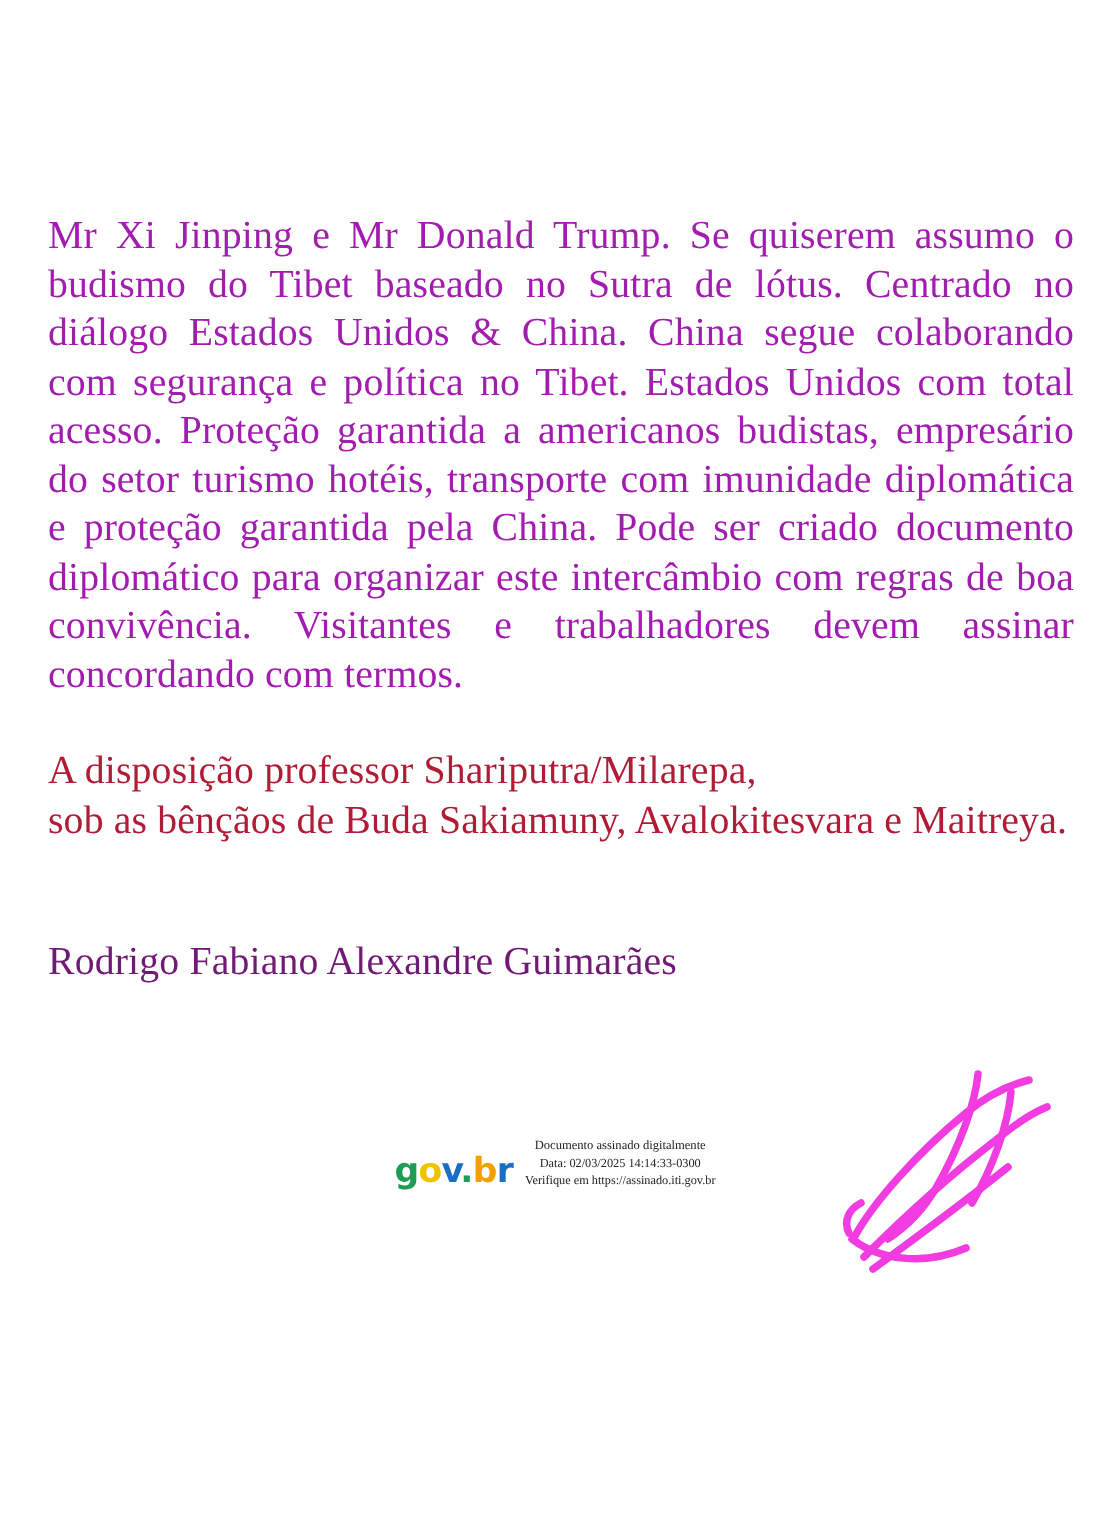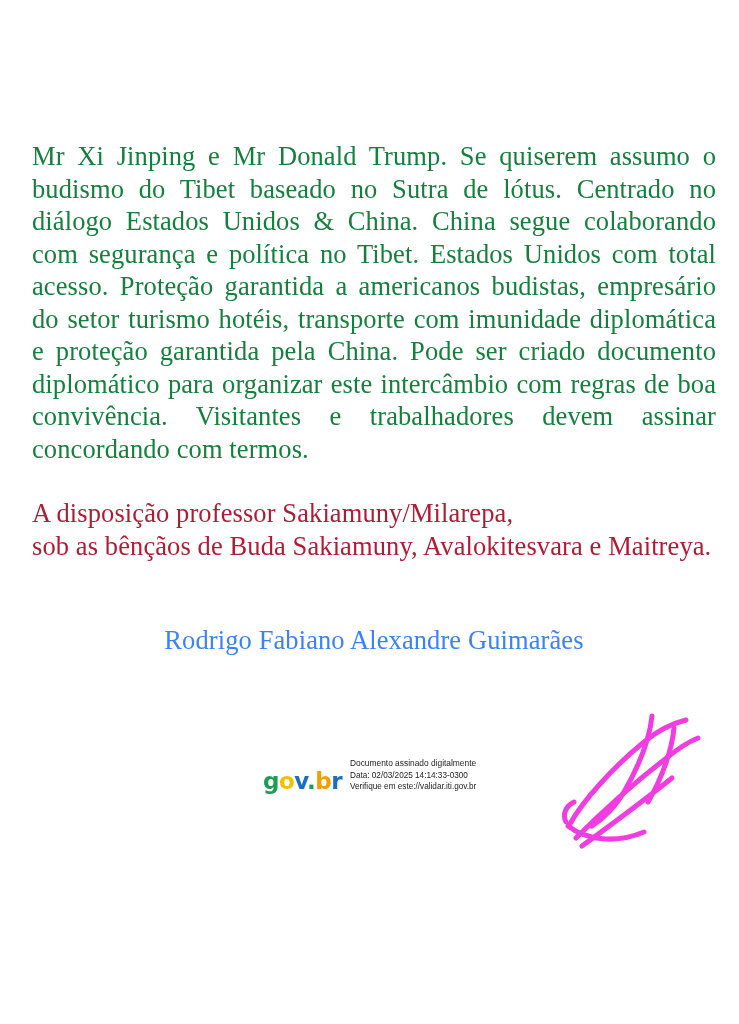--- a/index.html
+++ b/index.html
@@ -22,21 +22,21 @@
   }
 
   .doc-body {
     position: absolute;
     left: 32px;
     top: 140px;
     width: 684px;
   }
 
   .para {
-    color: #15803d;
+    color: #a21caf;
     font-family: "Liberation Serif", serif;
     font-size: 26.5px;
     line-height: 32.5px;
     text-align: justify;
     margin: 0 0 0 0;
     letter-spacing: 0.1px;
   }
 
   .para-main {
     text-align: justify;
@@ -46,24 +46,24 @@
   .spacer-2 { height: 62px; }
 
   .para-sign {
     text-align: justify;
     color: #b01c35;
     font-size: 26.5px;
     line-height: 32.5px;
   }
 
   .para-name {
-    color: #3b82f6;
+    color: #701a75;
     font-size: 26.5px;
     line-height: 32.5px;
-    text-align: center;
+    text-align: left;
   }
 
   
   .signature-block {
     position: absolute;
     left: 263px;
     top: 758px;
     width: 240px;
     display: flex;
     align-items: center;
@@ -81,23 +81,24 @@
     text-align: center;
   }
   .gov-logo .g { color: #1f9d55; }
   .gov-logo .o { color: #f2c200; }
   .gov-logo .v { color: #1a6fc4; }
   .gov-logo .dot { color: #1f9d55; }
   .gov-logo .b { color: #f2a000; }
   .gov-logo .r { color: #1a6fc4; }
 
   .sig-text {
-    font-family: Liberation Sans, sans-serif;
+    font-family: Liberation Serif, serif;
     color: #111111;
     line-height: 11.5px;
+    text-align: center;
   }
   .sig-line1 {
     font-size: 8.4px;
     color: #222222;
   }
   .sig-line2 {
     font-size: 8.2px;
     font-weight: 700;
     color: #000000;
   }
@@ -124,36 +125,36 @@
 <body>
 
 <div class="page">
 
   <div class="doc-body">
 
     <p class="para para-main">Mr Xi Jinping e Mr Donald Trump. Se quiserem assumo o budismo do Tibet baseado no Sutra de lótus. Centrado  no diálogo Estados Unidos &amp;  China. China segue colaborando com segurança e política no Tibet. Estados Unidos com total acesso. Proteção garantida a americanos budistas, empresário do setor turismo hotéis, transporte com imunidade diplomática e proteção garantida pela China. Pode ser criado documento diplomático para organizar este intercâmbio com regras de boa convivência. Visitantes e trabalhadores devem assinar concordando com termos.</p>
 
     <div class="spacer-1"></div>
 
-    <p class="para para-sign" style="white-space: pre-line;">A disposição professor Sakiamuny/Milarepa,
+    <p class="para para-sign" style="white-space: pre-line;">A disposição professor Shariputra/Milarepa,
 sob as bênçãos de Buda Sakiamuny, Avalokitesvara e Maitreya.</p>
 
     <div class="spacer-2"></div>
 
     <p class="para para-name">Rodrigo Fabiano Alexandre Guimarães</p>
   </div>
 
   <div class="signature-block">
     <div class="gov-logo">
       <span class="g">g</span><span class="o">o</span><span class="v">v</span><span class="dot">.</span><span class="b">b</span><span class="r">r</span>
     </div>
     <div class="sig-text">
       <div class="sig-line1">Documento assinado digitalmente</div>
       <div class="sig-line3">Data: 02/03/2025 14:14:33-0300</div>
-      <div class="sig-line4">Verifique em este://validar.iti.gov.br</div>
+      <div class="sig-line4">Verifique em https://assinado.iti.gov.br</div>
     </div>
   </div>
 
   <svg class="scribble" viewBox="0 0 160 150" xmlns="http://www.w3.org/2000/svg">
     <g fill="none" stroke="#f03ce0" stroke-width="5" stroke-linecap="round" stroke-linejoin="round">
       <path d="M18 118 C30 96, 60 62, 92 36 C104 26, 118 18, 134 14"></path>
       <path d="M24 132 C44 112, 78 80, 112 54 C124 44, 136 36, 146 32"></path>
       <path d="M30 140 C52 124, 90 96, 120 72"></path>
       <path d="M100 10 C98 30, 88 58, 72 86 C64 100, 52 112, 40 120"></path>
       <path d="M122 22 C120 44, 110 72, 96 96"></path>

